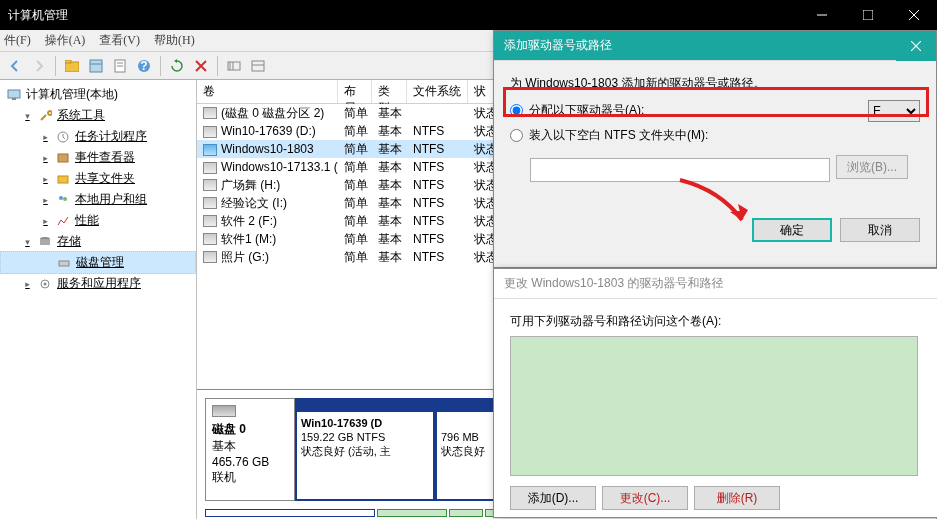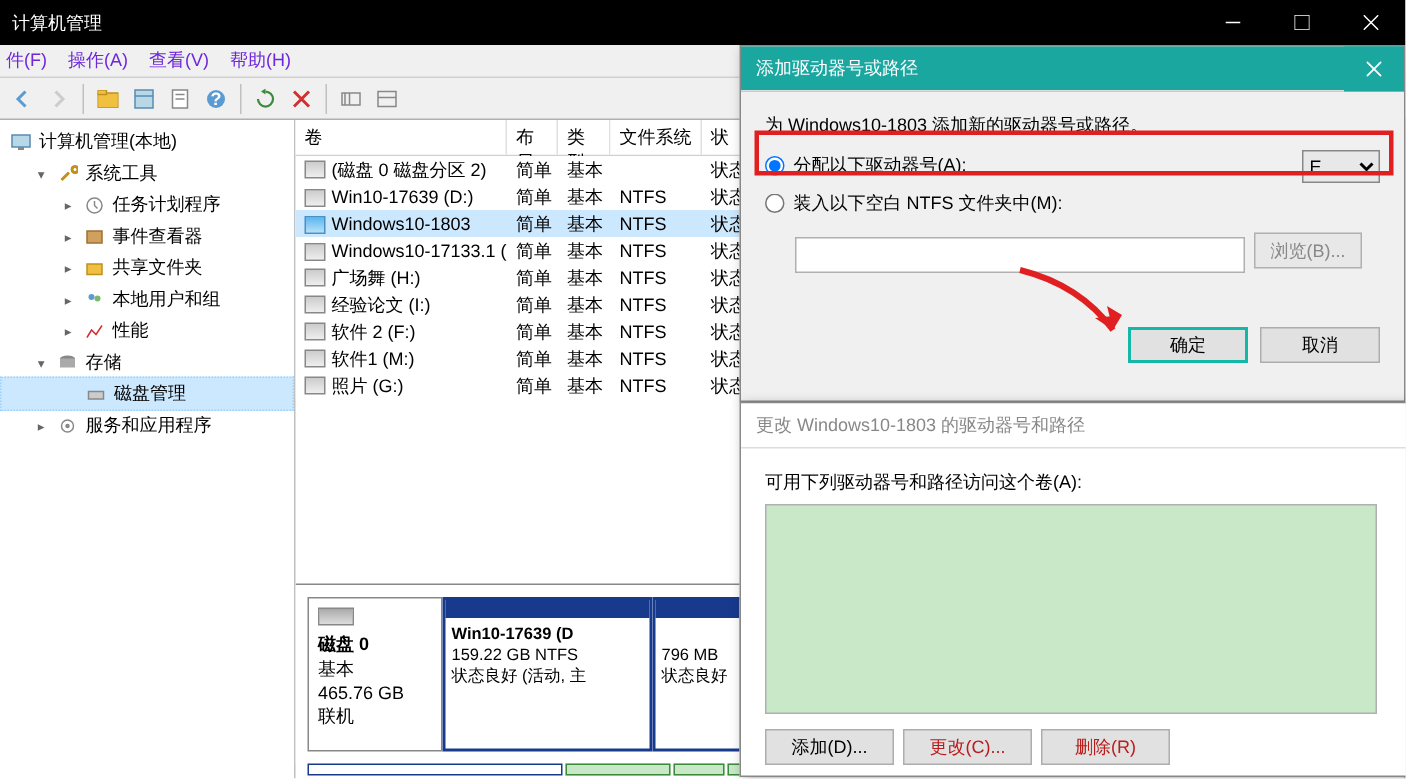--- a/index.html
+++ b/index.html
@@ -5,31 +5,31 @@
 * { box-sizing: border-box; font-family: "Microsoft YaHei", "Segoe UI", sans-serif; font-size: 12px; }
 body { margin: 0; padding: 0; width: 937px; height: 519px; background: #fff; overflow: hidden; position: relative; }
 
 .titlebar { height: 30px; background: #000; color: #fff; display: flex; align-items: center; padding: 0 8px; justify-content: space-between; }
 .titlebar .title { color: #fff; }
 .titlebar .winbtns { display: flex; position: absolute; right: 0; top: 0; }
 .titlebar .winbtn { width: 46px; height: 30px; display: flex; align-items: center; justify-content: center; color: #fff; }
 .titlebar .winbtn svg { width: 10px; height: 10px; stroke: #fff; stroke-width: 1; fill: none; }
 
 .menubar { height: 22px; background: #f0f0f0; display: flex; align-items: center; padding: 0 4px; gap: 14px; border-bottom: 1px solid #d0d0d0; }
-.menubar span { color: #6d28d9; }
+.menubar span { color: #404040; font-family: Liberation Serif, serif; }
 
 .toolbar { height: 28px; background: #f0f0f0; display: flex; align-items: center; padding: 0 4px; gap: 2px; border-bottom: 1px solid #b0b0b0; }
 .toolbar .tbtn { width: 22px; height: 22px; display: flex; align-items: center; justify-content: center; border: 1px solid transparent; }
 .toolbar .sep { width: 1px; height: 20px; background: #c0c0c0; margin: 0 3px; }
 
 .body-area { display: flex; height: calc(100% - 80px); }
 
 .tree-panel { width: 197px; border-right: 1px solid #c0c0c0; background: #fff; padding: 4px 0 0 0; }
 .tree-root { padding: 2px 6px; display: flex; align-items: flex-end; gap: 4px; }
-.tree-item { padding: 2px 2px 2px 6px; display: flex; align-items: center; gap: 4px; }
+.tree-item { padding: 2px 2px 2px 6px; display: flex; align-items: center; gap: 4px; text-decoration: underline; }
 .tree-item.indent1 { padding-left: 22px; }
 .tree-item.indent2 { padding-left: 40px; }
 .tree-item.selected { background: #cce8ff; border: 1px dotted #99d1ff; margin: -1px 0; }
 .expander { width: 11px; height: 11px; display: inline-flex; align-items: center; justify-content: center; }
 .expander.open::before { content: "▾"; font-size: 9px; color: #666; }
 .expander.closed::before { content: "▸"; font-size: 9px; color: #666; }
 .expander.none { visibility: hidden; }
 .tree-icon { width: 16px; height: 16px; display: inline-flex; align-items: center; justify-content: center; }
 
 .main-panel { flex: 1; display: flex; flex-direction: column; border-right: 1px solid #c0c0c0; overflow: hidden; }

